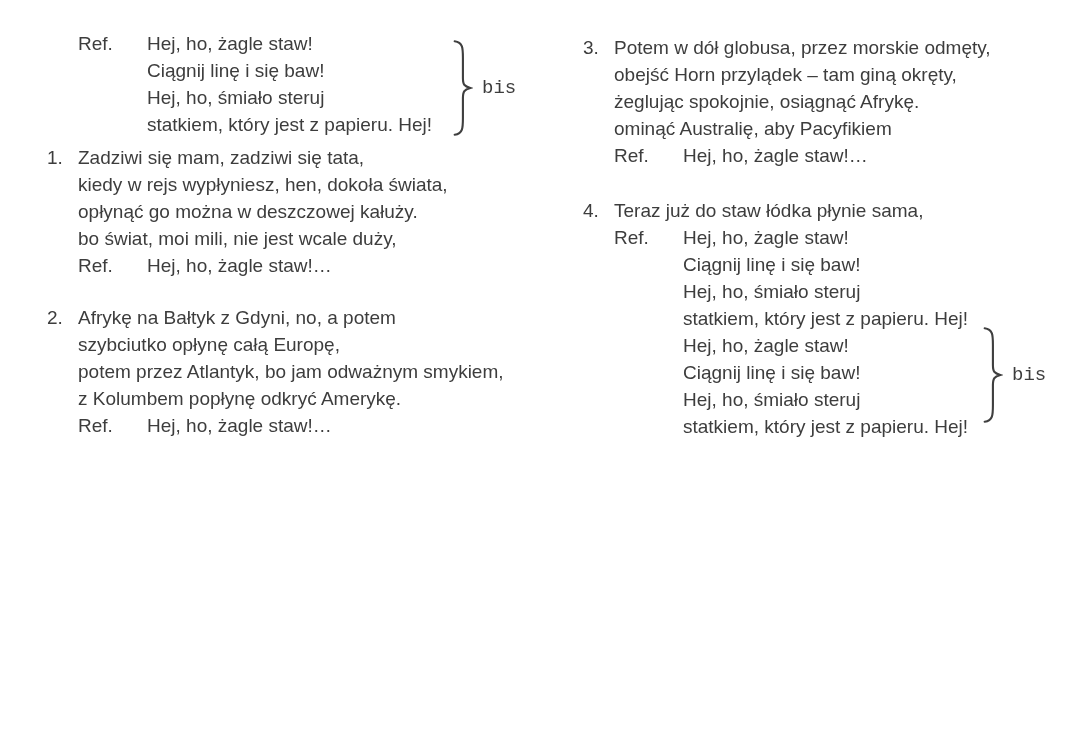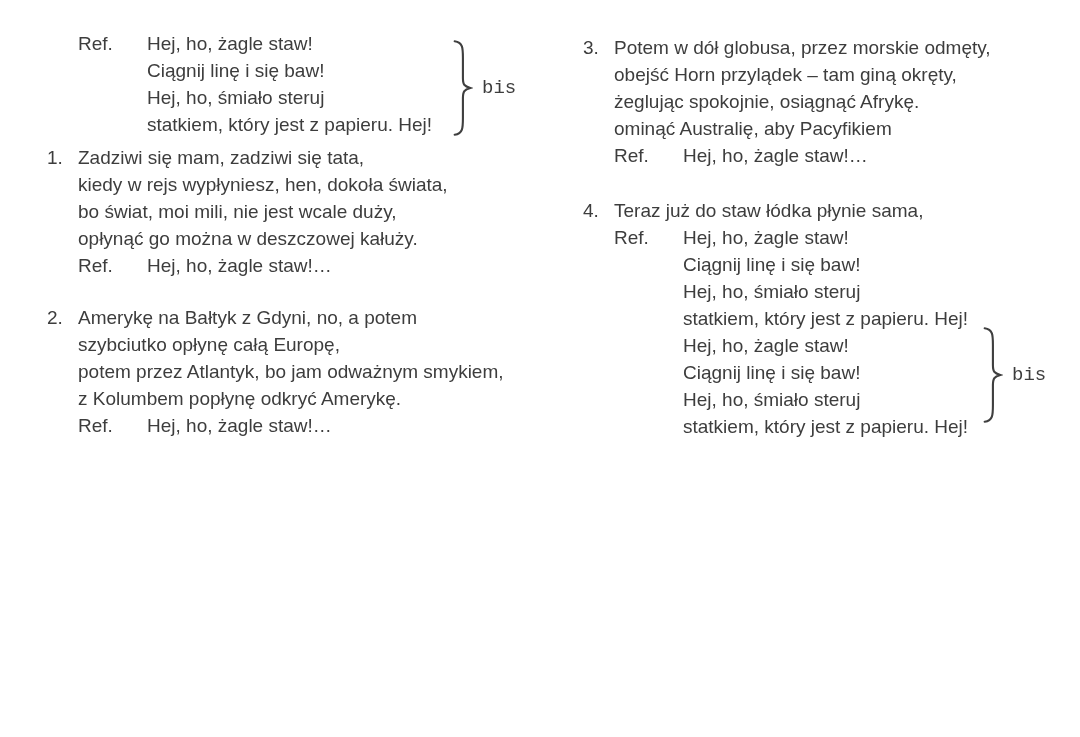--- a/index.html
+++ b/index.html
@@ -93,33 +93,33 @@
           </div>
         </div>
       </div>
     </section>
 
     <section class="block tight">
       <div class="num">1.</div>
       <div class="body">
         <div class="line">Zadziwi się mam, zadziwi się tata,</div>
         <div class="line">kiedy w rejs wypłyniesz, hen, dokoła świata,</div>
+        <div class="line">opłynąć go można w deszczowej kałuży.</div>
         <div class="line">bo świat, moi mili, nie jest wcale duży,</div>
-        <div class="line">opłynąć go można w deszczowej kałuży.</div>
         <div class="ref-row">
           <span class="ref-label">Ref.</span>
           <span class="line">Hej, ho, żagle staw!…</span>
         </div>
       </div>
     </section>
 
     <section class="block">
       <div class="num">2.</div>
       <div class="body">
-        <div class="line">Amerykę na Bałtyk z Gdyni, no, a potem</div>
+        <div class="line">Afrykę na Bałtyk z Gdyni, no, a potem</div>
         <div class="line">szybciutko opłynę całą Europę,</div>
         <div class="line">potem przez Atlantyk, bo jam odważnym smykiem,</div>
         <div class="line">z Kolumbem popłynę odkryć Amerykę.</div>
         <div class="ref-row">
           <span class="ref-label">Ref.</span>
           <span class="line">Hej, ho, żagle staw!…</span>
         </div>
       </div>
     </section>
 

